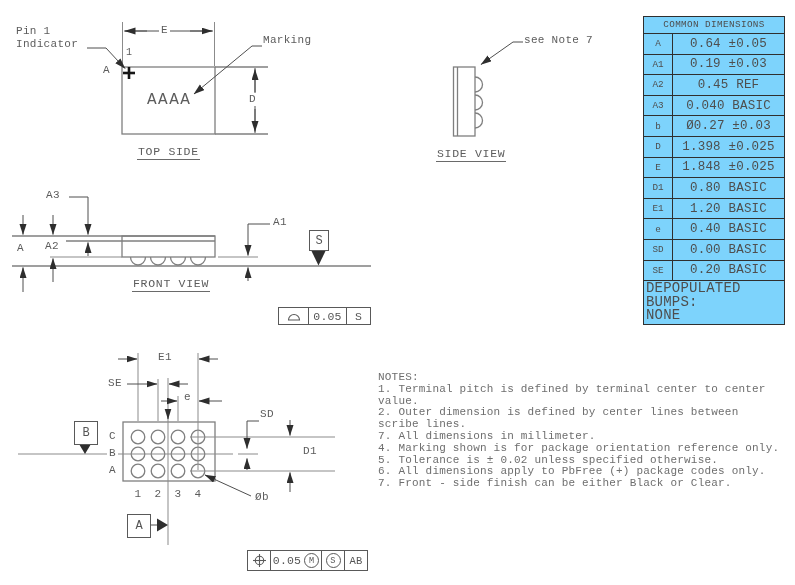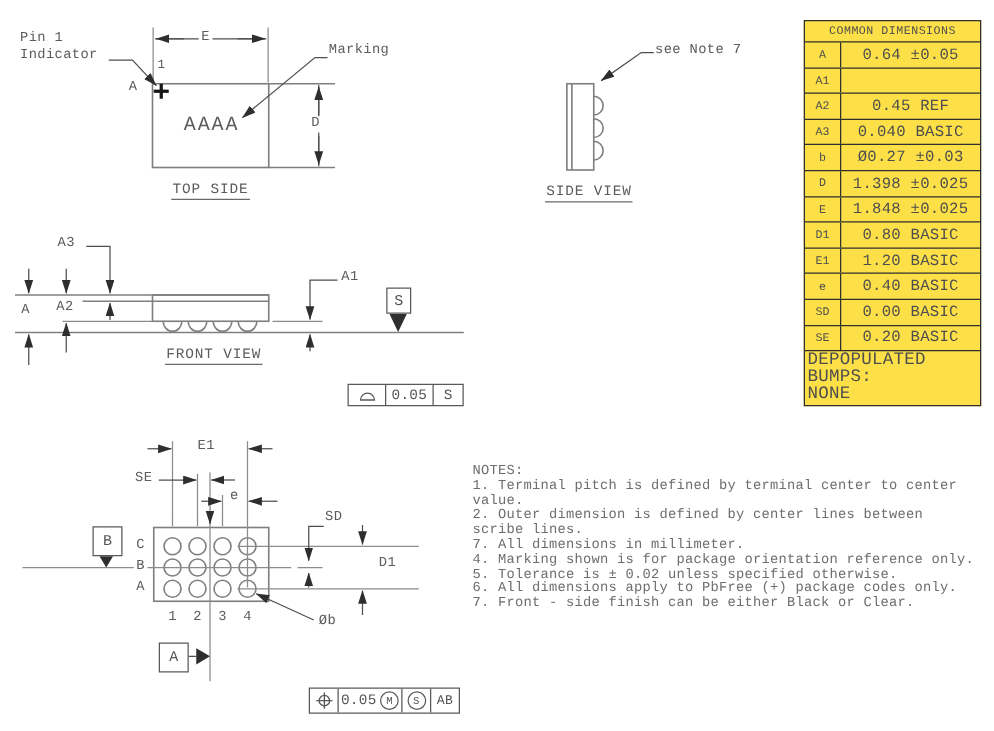--- a/index.html
+++ b/index.html
@@ -21,21 +21,21 @@
                align-items:center; justify-content:center; font-size:12px; color:#555; }
   .fcf { position:absolute; display:flex; border:1.3px solid #595959; background:#fff;
          align-items:stretch;margin-top:40px; }
   .fcf-cell { display:flex; align-items:center; justify-content:center; font-size:11.5px;
               color:#555; border-right:1.3px solid #595959; padding:0 3px; letter-spacing:.2px; }
   .fcf-cell:last-child { border-right:none; }
   .circ { display:inline-flex; width:13px; height:13px; border:1.1px solid #595959;
           border-radius:50%; align-items:center; justify-content:center; font-size:8.5px;
           margin-left:3px; color:#555; flex:none; }
   .dim-table { position:absolute; left:643px; top:16px; width:142px; border:1.6px solid #2f2f2f;
-               color:#4e4e4e; background:#fde047; box-sizing:border-box; }
+               color:#4e4e4e; background:#7dd3fc; box-sizing:border-box; }
   .dt-title { height:16px; line-height:16px; text-align:center; font-size:9.3px;
               letter-spacing:.4px; border-bottom:1.2px solid #2f2f2f; }
   .dt-row { display:flex; height:19.6px; border-bottom:1.2px solid #2f2f2f; align-items:stretch; }
   .dt-sym { width:28px; display:flex; align-items:center; justify-content:center;
             border-right:1.2px solid #2f2f2f; font-size:9.3px; flex:none; }
   .dt-val { flex:1; display:flex; align-items:center; justify-content:center;
             font-size:12.5px; letter-spacing:.2px; }
   .dt-foot { font-size:14px; line-height:13.5px; padding:1px 2px; letter-spacing:.2px; }
   .notes { position:absolute; left:378px; top:372px; width:405px; font-size:11px;
            line-height:11.8px; color:#6e6e6e; letter-spacing:.2px; }
@@ -225,20 +225,21 @@
   <div class="lbl view-label" style="left:126px; top:556px;margin-top:36px;">BOTTOM VIEW</div>
 
   <div class="dim-table">
     <div class="dt-title">COMMON DIMENSIONS</div>
     <div class="dt-row">
       <div class="dt-sym">A</div>
       <div class="dt-val">0.64 ±0.05</div>
     </div>
     <div class="dt-row">
       <div class="dt-sym">A1</div>
+      <div class="dt-val">0.19 ±0.03</div>
     </div>
     <div class="dt-row">
       <div class="dt-sym">A2</div>
       <div class="dt-val">0.45 REF</div>
     </div>
     <div class="dt-row">
       <div class="dt-sym">A3</div>
       <div class="dt-val">0.040 BASIC</div>
     </div>
     <div class="dt-row">

